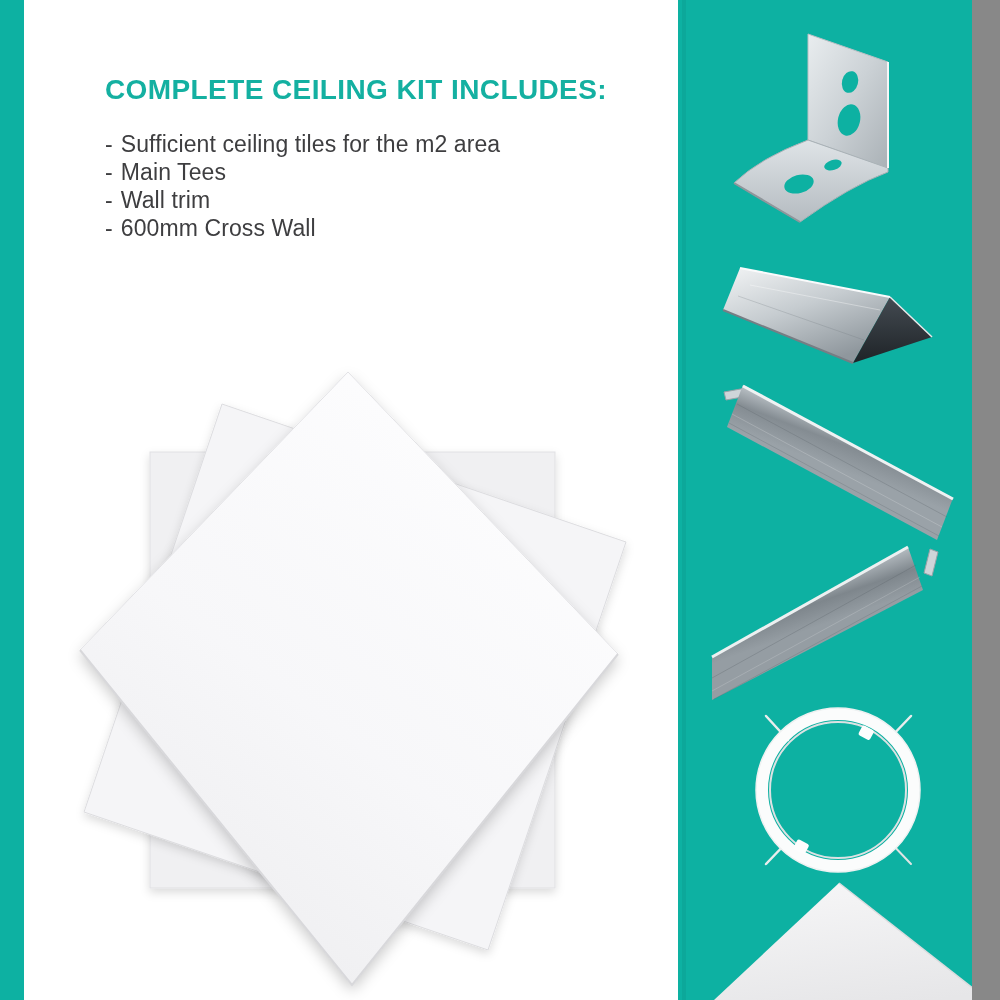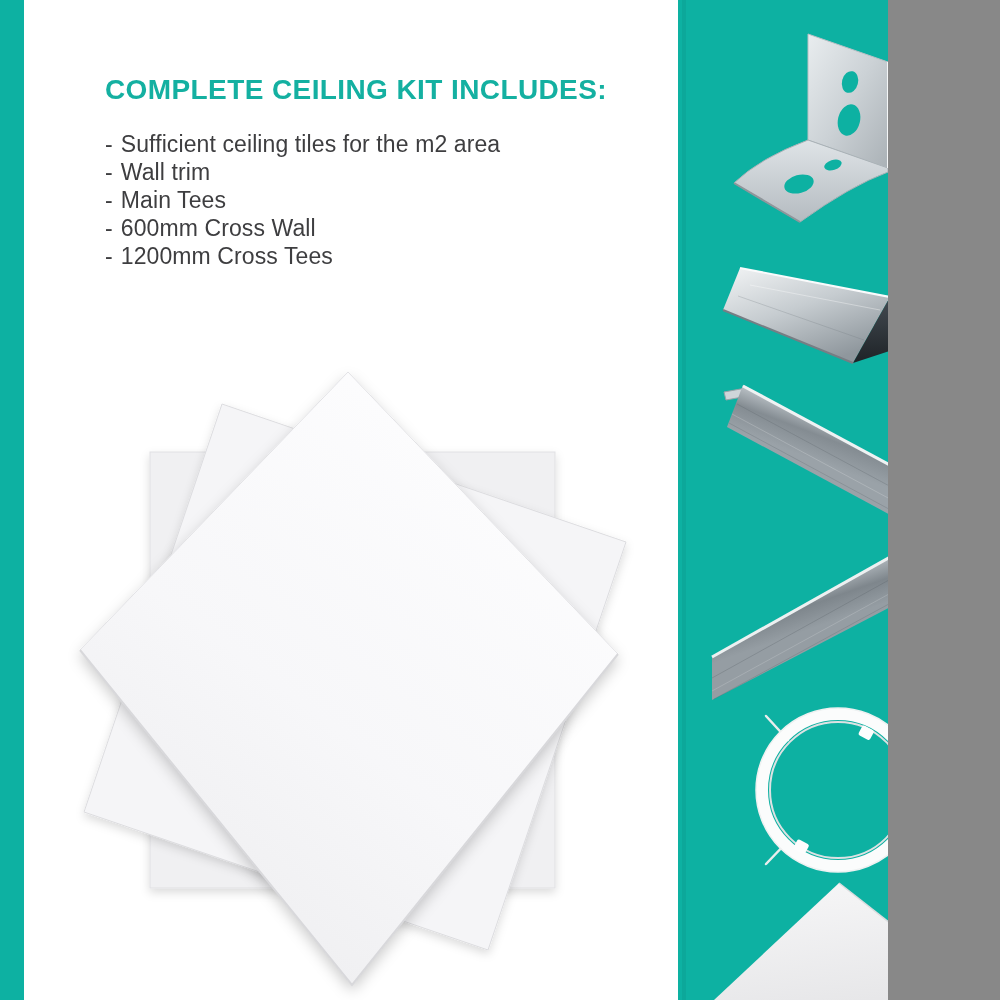--- a/index.html
+++ b/index.html
@@ -1,18 +1,18 @@
 <!DOCTYPE html>
 <html><head>
 <meta charset="utf-8">
 <style>
   html,body{margin:0;padding:0;background:#888;}
   .page{
     position:relative;
-    width:888px;height:1000px;
+    width:972px;height:1000px;
     background:#ffffff;
     overflow:hidden;
     font-family:"Liberation Sans", sans-serif;
   }
   .left-bar{
     position:absolute;left:0;top:0;width:24px;height:1000px;
     background:#0db1a2;
   }
   .right-col{
     position:absolute;left:678px;top:0;width:322px;height:1000px;
@@ -161,20 +161,19 @@
     <g>
       <polygon points="839,883 714,1000 988,1000" fill="url(#gradCornerTile)"></polygon>
       <line x1="839" y1="883" x2="988" y2="1000" stroke="#dcdcde" stroke-width="1.5"></line>
     </g>
   </svg>
 
   <div class="content">
     <h1 class="title">COMPLETE CEILING KIT INCLUDES:</h1>
     <ul class="kit-list">
       <li><span class="dash">-</span><span>Sufficient ceiling tiles for the m2 area</span></li>
+      <li><span class="dash">-</span><span>Main Tees</span></li>
       <li><span class="dash">-</span><span>Wall trim</span></li>
-      <li><span class="dash">-</span><span>Main Tees</span></li>
       <li><span class="dash">-</span><span>600mm Cross Wall</span></li>
-      <li><span class="dash">-</span><span>1200mm Cross Tees</span></li>
     </ul>
   </div>
 
 </div>
 
 </body></html>

